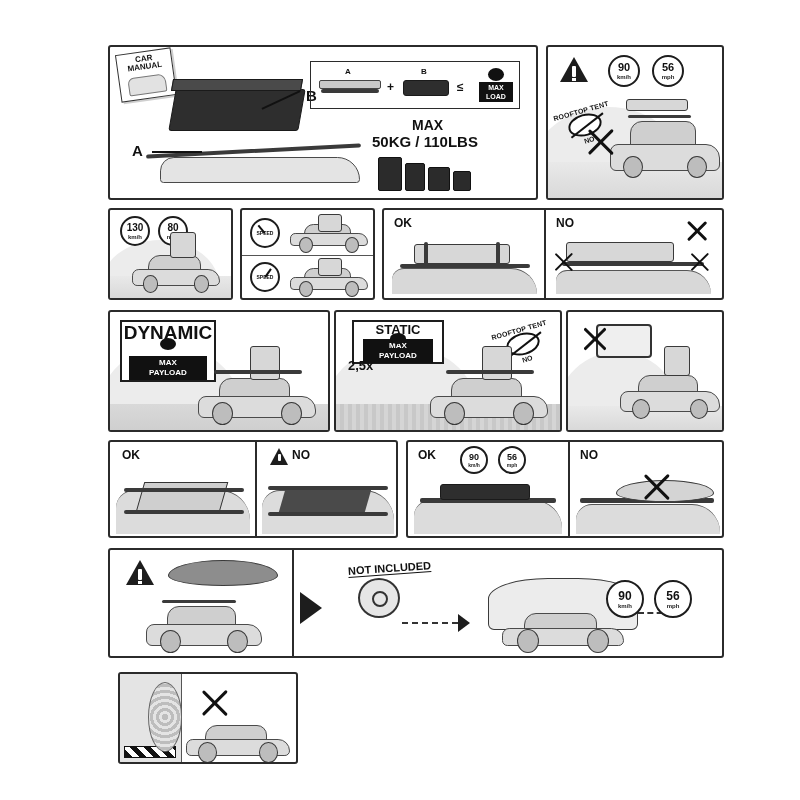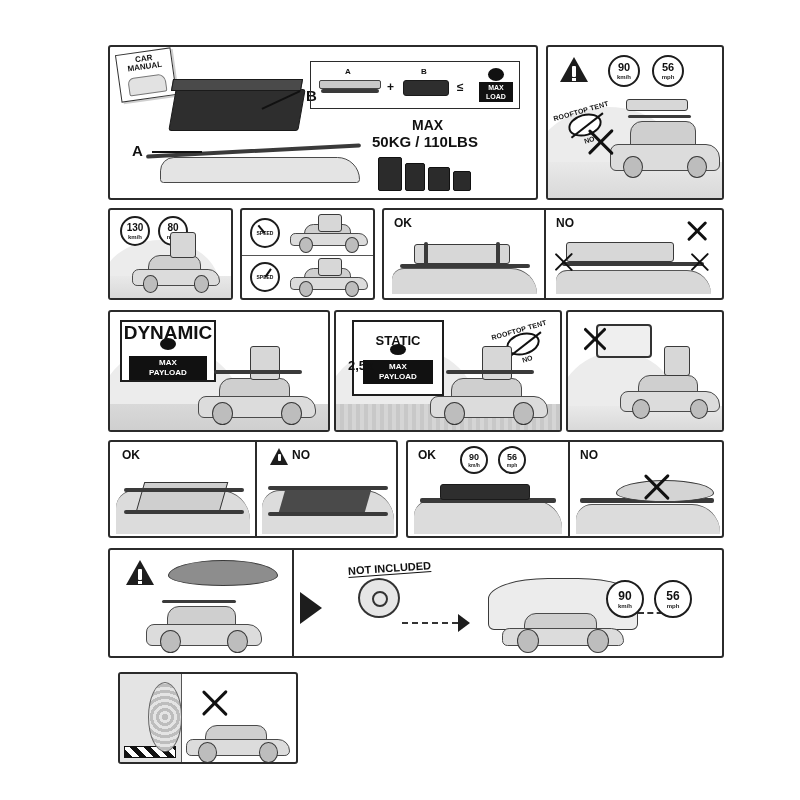--- a/index.html
+++ b/index.html
@@ -355,21 +355,21 @@
       <div class="wheel f"></div>
         <div class="wheel r"></div>
     </div>
     <div class="cargo light" style="left:140px; top:34px; width:30px; height:34px;"></div>
     <div class="bar" style="left:104px;top:58px;width:88px;height:4px;"></div>
   </div>
 
   <div class="panel" style="left:334px; top:310px; width:228px; height:122px;">
     <div class="hill" style="left:-10px; top:34px; width:150px; height:60px;"></div>
     <div class="road" style="height:26px; background:repeating-linear-gradient(90deg,#d5d5d5 0 4px,#c8c8c8 4px 8px);"></div>
-    <div class="plate" style="left:16px; top:8px; width:92px; height:76px;">
+    <div class="plate" style="left:16px; top:8px; width:92px; height:44px;">
       <div style="font-size:13px;">STATIC</div>
       <div style="position:relative;margin-top:2px;width:52px;height:10px;">
         <div style="position:absolute;left:18px;top:-6px;width:16px;height:11px;background:#111;border-radius:50%;"></div>
       </div>
       <div style="background:#111;color:#fff;width:70px;font-size:8px;line-height:10px;padding:2px 0;">
         <span>MAX</span><br>
         <span>PAYLOAD</span>
       </div>
     </div>
     <div class="mid" style="position:absolute;left:12px;top:46px;font-size:13px;">2,5x</div>

